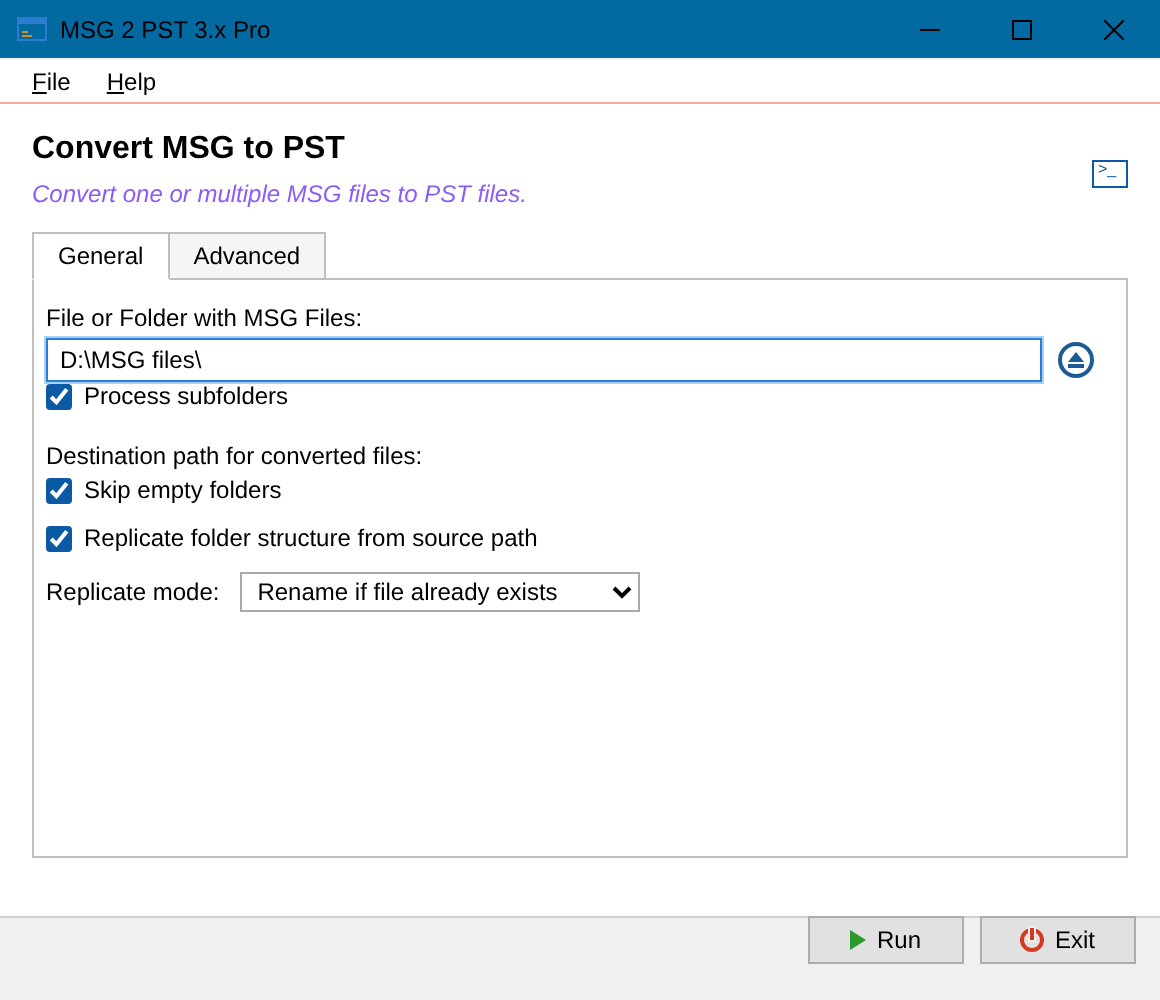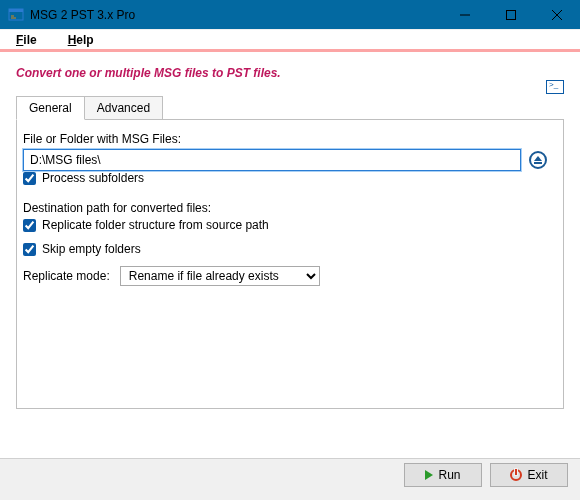--- a/index.html
+++ b/index.html
@@ -30,45 +30,43 @@
     .win-btn {
       width: 46px; height: 30px;
       display: flex; align-items: center; justify-content: center;
       font-size: 12px;
     }
     .menubar {
       height: 22px;
       display: flex;
       align-items: center;
       padding: 0 8px;
-      gap: 15px;
-      border-bottom: 3px solid #fca5a5;
-      font-weight: bold;
+      gap: 2px;
+      border-bottom: 1px solid #fca5a5;
     }
     .menu-item {
       padding: 2px 8px;
       font-size: 12px;
     }
     .menu-item .underline { text-decoration: underline; }
     .content {
       padding: 14px 16px 10px 16px;
     }
     .header-row { display: flex; align-items: flex-start; }
     .page-title {
       font-size: 16px;
       font-weight: 700;
       margin-bottom: 6px;
       flex: 1;
     }
     .page-subtitle {
       font-size: 12px;
       font-style: italic;
-      color: #be185d;
+      color: #8b5cf6;
       margin-bottom: 10px;
-      font-weight: bold;
     }
     .cmd-icon {
       width: 18px; height: 14px;
       border: 1px solid #0a5aa6;
       position: relative;
       margin-top: 14px;
     }
     .cmd-icon::after {
       content: ">_";
       position: absolute;
@@ -184,23 +182,23 @@
       background: #fff;
       width: 200px;
     }
     .footer {
       position: absolute;
       bottom: 0; left: 0; right: 0;
       border-top: 1px solid #d0d0d0;
       background: #f0f0f0;
       height: 42px;
       display: flex;
-      align-items: flex-start;
+      align-items: flex-end;
       justify-content: flex-end;
-      padding: 4px 12px;
+      padding: 18px 12px;
       gap: 8px;
     }
     .btn {
       height: 24px;
       min-width: 78px;
       padding: 0 12px;
       border: 1px solid #adadad;
       background: #e1e1e1;
       display: flex;
       align-items: center;
@@ -265,20 +263,21 @@
 </div>
 
 <div class="menubar">
   <div class="menu-item"><span class="underline">F</span><span></span>ile</div>
   <div class="menu-item"><span class="underline">H</span>elp</div>
 </div>
 
 <div class="content">
   <div class="header-row">
     <div style="flex:1">
+      <div class="page-title">Convert MSG to PST</div>
       <div class="page-subtitle">Convert one or multiple MSG files to PST files.</div>
     </div>
     <div class="cmd-icon"></div>
   </div>
 
   <div class="tabs">
     <div class="tab active">General</div>
     <div class="tab inactive">Advanced</div>
   </div>
 
@@ -296,26 +295,26 @@
       <input type="checkbox" checked="" style="">
       <span>Process subfolders</span>
     </label>
 
     <div class="section-gap"></div>
 
     <div class="field-label">Destination path for converted files:</div>
 
     <label class="checkbox-row">
       <input type="checkbox" checked="" style="">
-      <span>Replicate folder structure from source path</span>
+      <span>Skip empty folders</span>
     </label>
 
     <label class="checkbox-row">
       <input type="checkbox" checked="" style="">
-      <span>Skip empty folders</span>
+      <span>Replicate folder structure from source path</span>
     </label>
 
     <div class="overwrite-row">
       <span>Replicate mode:</span>
       <select>
         <option>Rename if file already exists</option>
       </select>
     </div>
 
   </div>

